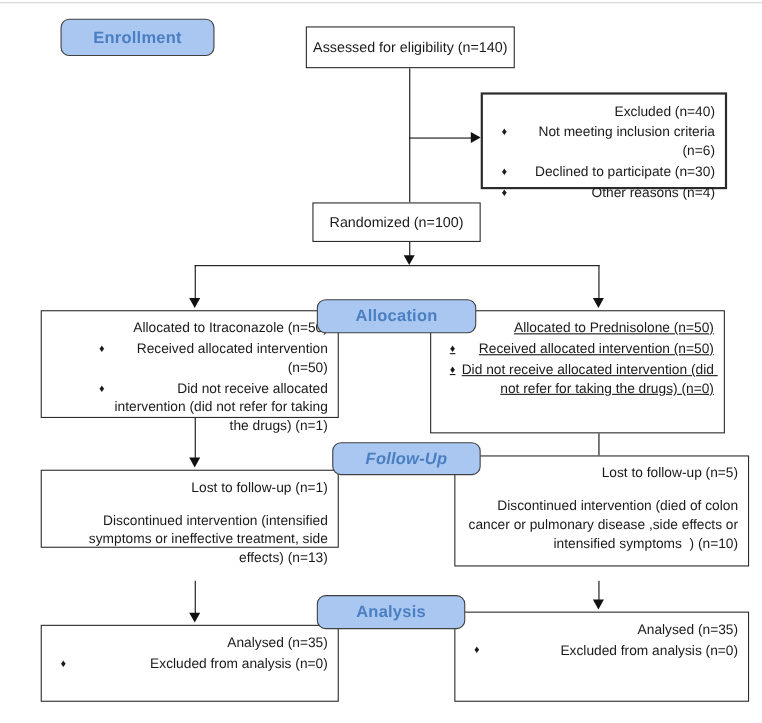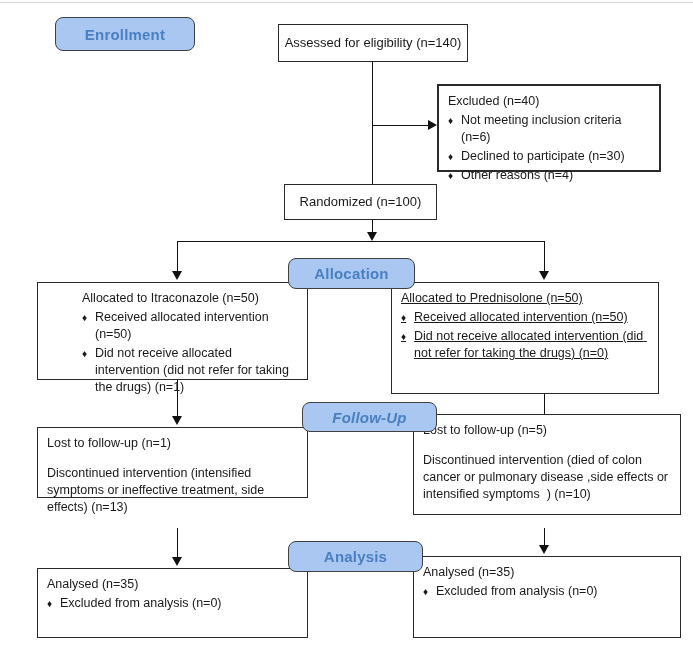--- a/index.html
+++ b/index.html
@@ -12,20 +12,21 @@
   .stage {
     position:absolute; background:#a9c7f1; border:1.6px solid #404040;
     border-radius:8px; color:#4a7fc1; font-weight:bold; font-size:15px;
     display:flex; align-items:center; justify-content:center; z-index:3;
     box-sizing:border-box; letter-spacing:0.2px;
   }
   .box {
     position:absolute; background:#ffffff; border:1.5px solid #2b2b2b;
     font-size:12.5px; line-height:1.36; padding:7px 9px; box-sizing:border-box;
     z-index:2;
+    text-align:right;
   }
   .box.thick { border-width:2px; }
   .box.center { display:flex; align-items:center; justify-content:center;
     text-align:center; font-size:13px; padding:4px; }
   .ptext { white-space:pre-wrap; }
   .gap { margin-top:13px; }
   .brow { display:flex; margin-top:2px; }
   .bul { flex:none; width:13px; font-size:10px; padding-top:2px; }
   .btx { flex:1; white-space:pre-wrap; }
   .vline { position:absolute; width:1.5px; background:#111111; z-index:1; }
@@ -38,21 +39,21 @@
     border-left:9px solid #111111; }
 </style>
 </head>
 <body>
 
 <div id="canvas">
 
   <div class="hairline" style="left:0;top:2px;width:693px;height:1px;"></div>
 
   <div class="stage" style="left:55px;top:17px;width:140px;height:34px;">Enrollment</div>
-  <div class="stage" style="left:288px;top:258px;width:127px;height:31px;">Allocation</div>
+  <div class="stage" style="left:288px;top:272px;width:145px;height:31px;">Allocation</div>
   <div class="stage" style="left:302px;top:402px;width:135px;height:30px;font-style:italic;">Follow-Up</div>
   <div class="stage" style="left:288px;top:541px;width:135px;height:31px;">Analysis</div>
 
   <div class="vline" style="left:371.5px;top:62px;height:122px;"></div>
   <div class="hline" style="left:372px;top:124.5px;width:57px;"></div>
   <div class="arr-right" style="left:428px;top:120px;"></div>
 
   <div class="vline" style="left:371.5px;top:220px;height:13px;"></div>
   <div class="arr-down" style="left:366.5px;top:232px;"></div>
   <div class="hline" style="left:177px;top:240.5px;width:368px;"></div>

